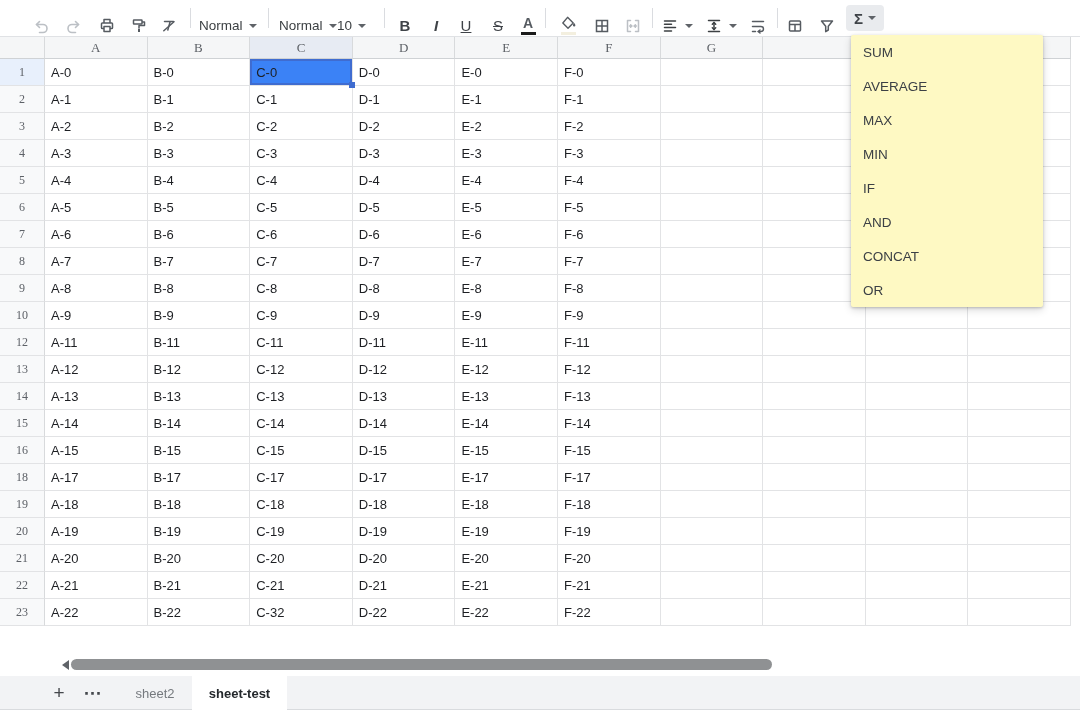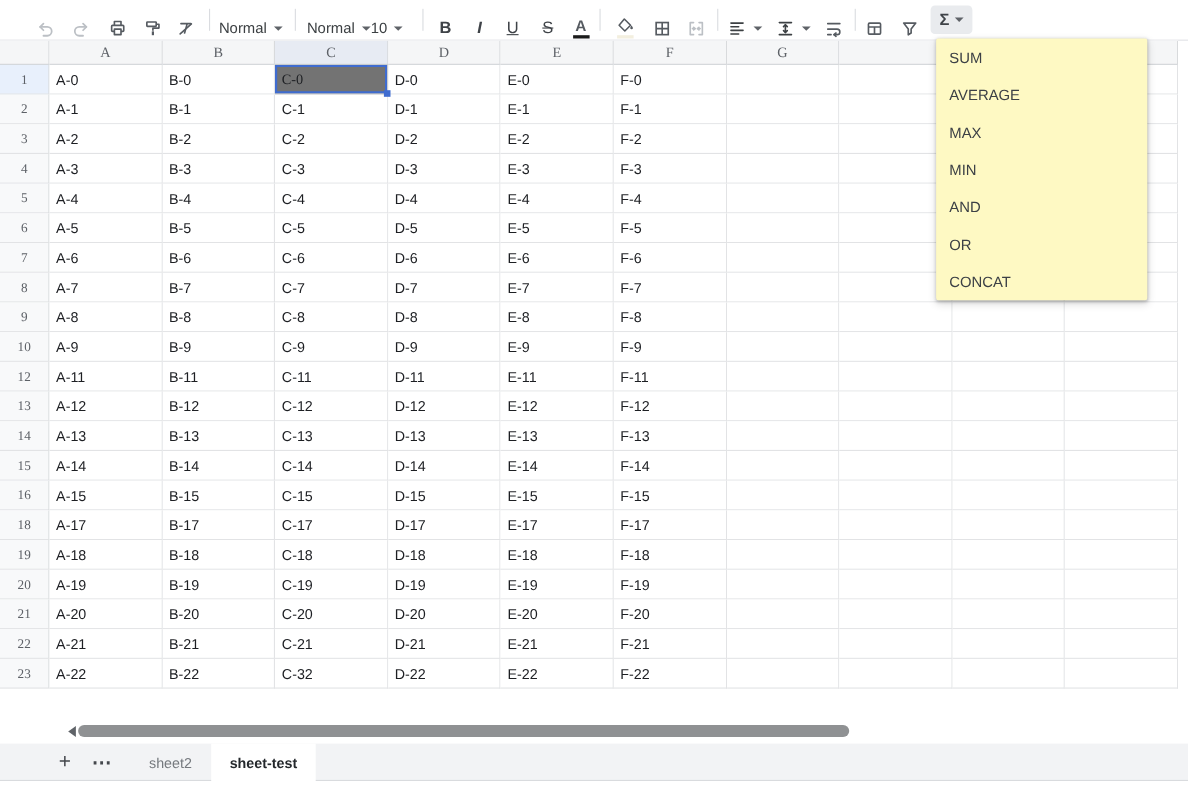--- a/index.html
+++ b/index.html
@@ -76,21 +76,21 @@
     font-family:"Liberation Serif", serif; font-size:12px; color:#5d6167;
     display:flex; align-items:center; justify-content:center; cursor:pointer;
   }
   .rowheader.sel { background:#e8f0fc; }
   .cell {
     width:102.6px; flex:none; background:#fff; position:relative;
     border-right:1px solid #e2e3e5; border-bottom:1px solid #e2e3e5;
     font-size:13px; color:#1d1f23; display:flex; align-items:center;
     padding-left:6px; overflow:hidden; white-space:nowrap; cursor:cell;
   }
-  .cell.selected { background:#737373; box-shadow:inset 0 0 0 2px #3f6cd0; overflow:visible;font-family:Liberation Serif, serif; }
+  .cell.selected { background:#3b82f6; box-shadow:inset 0 0 0 2px #3f6cd0; overflow:visible; }
   .fillhandle {
     position:absolute; right:-3px; bottom:-3px; width:6px; height:6px;
     background:#3f6cd0; z-index:3; cursor:crosshair;
   }
 
   
   #scroll-left-arrow {
     position:absolute; left:62px; top:660px; width:0; height:0; z-index:5; cursor:pointer;
     border-top:5px solid transparent; border-bottom:5px solid transparent;
     border-right:7px solid #5f6368;
@@ -576,16 +576,17 @@
   <div id="all-sheets">⋯</div>
   <div class="tab" id="tab-sheet2">sheet2</div>
   <div class="tab" id="tab-sheet-test">sheet-test</div>
 </div>
 
 <div id="formula-menu">
   <div class="menu-item">SUM</div>
   <div class="menu-item">AVERAGE</div>
   <div class="menu-item">MAX</div>
   <div class="menu-item">MIN</div>
+  <div class="menu-item">IF</div>
   <div class="menu-item">AND</div>
+  <div class="menu-item">CONCAT</div>
   <div class="menu-item">OR</div>
-  <div class="menu-item">CONCAT</div>
 </div>
 
 </body></html>

